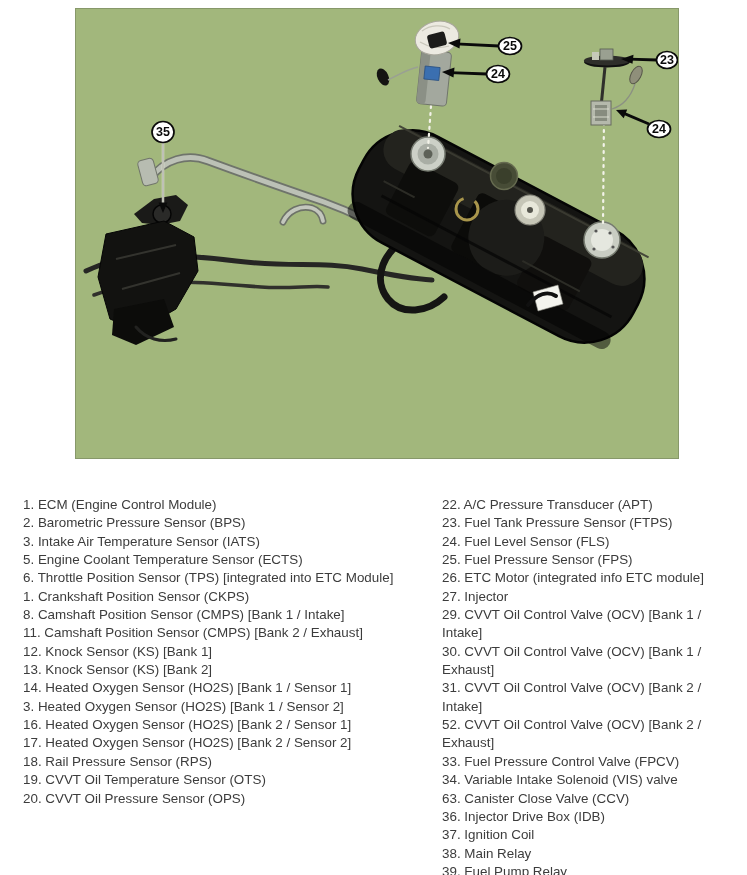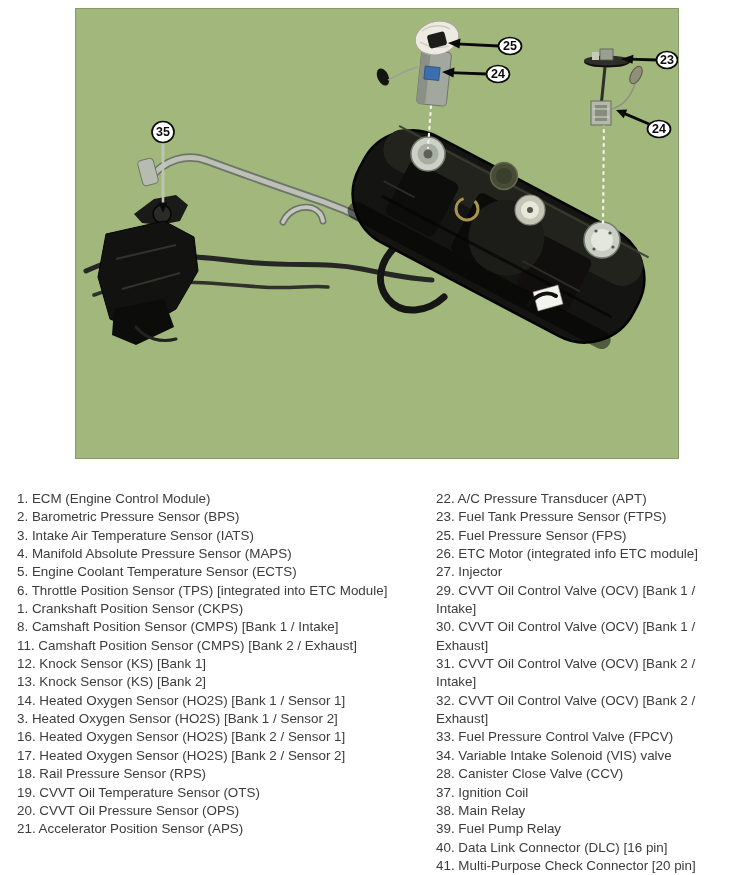--- a/index.html
+++ b/index.html
@@ -19,21 +19,21 @@
     box-sizing: content-box;
   }
   .diagram-panel svg { display: block; }
   .legend {
     position: absolute;
     top: 482px;
     color: #3c3c3c;
     font-size: 13.4px;
     line-height: 18.35px;
   }
-  .legend ul { list-style: none; margin: 8px; padding: 0; }
+  .legend ul { list-style: none; margin: 14px; padding: 0; }
   .legend-left  { left: 9px;   width: 415px; }
   .legend-right { left: 428px; width: 315px; }
   .callout-text {
     font-family: "Liberation Sans", sans-serif;
     font-weight: bold;
     font-size: 12.5px;
     fill: #0a0a0a;
     text-anchor: middle;
   }
 </style>
@@ -174,52 +174,52 @@
       <text class="callout-text" x="583" y="124.4">24</text>
     </g>
   </svg>
 </div>
 
 <div class="legend legend-left">
   <ul>
     <li>1. ECM (Engine Control Module)</li>
     <li>2. Barometric Pressure Sensor (BPS)</li>
     <li>3. Intake Air Temperature Sensor (IATS)</li>
-    <li>4. Manifold Absolute Pressure Sensor (MAPS)</li>
     <li>5. Engine Coolant Temperature Sensor (ECTS)</li>
     <li>6. Throttle Position Sensor (TPS) [integrated into ETC Module]</li>
     <li>1. Crankshaft Position Sensor (CKPS)</li>
     <li>8. Camshaft Position Sensor (CMPS) [Bank 1 / Intake]</li>
     <li>11. Camshaft Position Sensor (CMPS) [Bank 2 / Exhaust]</li>
     <li>12. Knock Sensor (KS) [Bank 1]</li>
     <li>13. Knock Sensor (KS) [Bank 2]</li>
     <li>14. Heated Oxygen Sensor (HO2S) [Bank 1 / Sensor 1]</li>
     <li>3. Heated Oxygen Sensor (HO2S) [Bank 1 / Sensor 2]</li>
     <li>16. Heated Oxygen Sensor (HO2S) [Bank 2 / Sensor 1]</li>
     <li>17. Heated Oxygen Sensor (HO2S) [Bank 2 / Sensor 2]</li>
     <li>18. Rail Pressure Sensor (RPS)</li>
     <li>19. CVVT Oil Temperature Sensor (OTS)</li>
     <li>20. CVVT Oil Pressure Sensor (OPS)</li>
-    <li>21. Accelerator Position Sensor (APS)</li>
   </ul>
 </div>
 
 <div class="legend legend-right">
   <ul>
     <li>22. A/C Pressure Transducer (APT)</li>
     <li>23. Fuel Tank Pressure Sensor (FTPS)</li>
+    <li>24. Fuel Level Sensor (FLS)</li>
     <li>25. Fuel Pressure Sensor (FPS)</li>
     <li>26. ETC Motor (integrated info ETC module]</li>
     <li>27. Injector</li>
     <li>29. CVVT Oil Control Valve (OCV) [Bank 1 / Intake]</li>
     <li>30. CVVT Oil Control Valve (OCV) [Bank 1 / Exhaust]</li>
     <li>31. CVVT Oil Control Valve (OCV) [Bank 2 / Intake]</li>
-    <li>32. CVVT Oil Control Valve (OCV) [Bank 2 / Exhaust]</li>
+    <li>52. CVVT Oil Control Valve (OCV) [Bank 2 / Exhaust]</li>
     <li>33. Fuel Pressure Control Valve (FPCV)</li>
     <li>34. Variable Intake Solenoid (VIS) valve</li>
-    <li>28. Canister Close Valve (CCV)</li>
+    <li>63. Canister Close Valve (CCV)</li>
+    <li>36. Injector Drive Box (IDB)</li>
     <li>37. Ignition Coil</li>
     <li>38. Main Relay</li>
     <li>39. Fuel Pump Relay</li>
     <li>40. Data Link Connector (DLC) [16 pin]</li>
     <li>41. Multi-Purpose Check Connector [20 pin]</li>
   </ul>
 </div>
 
 </body></html>

